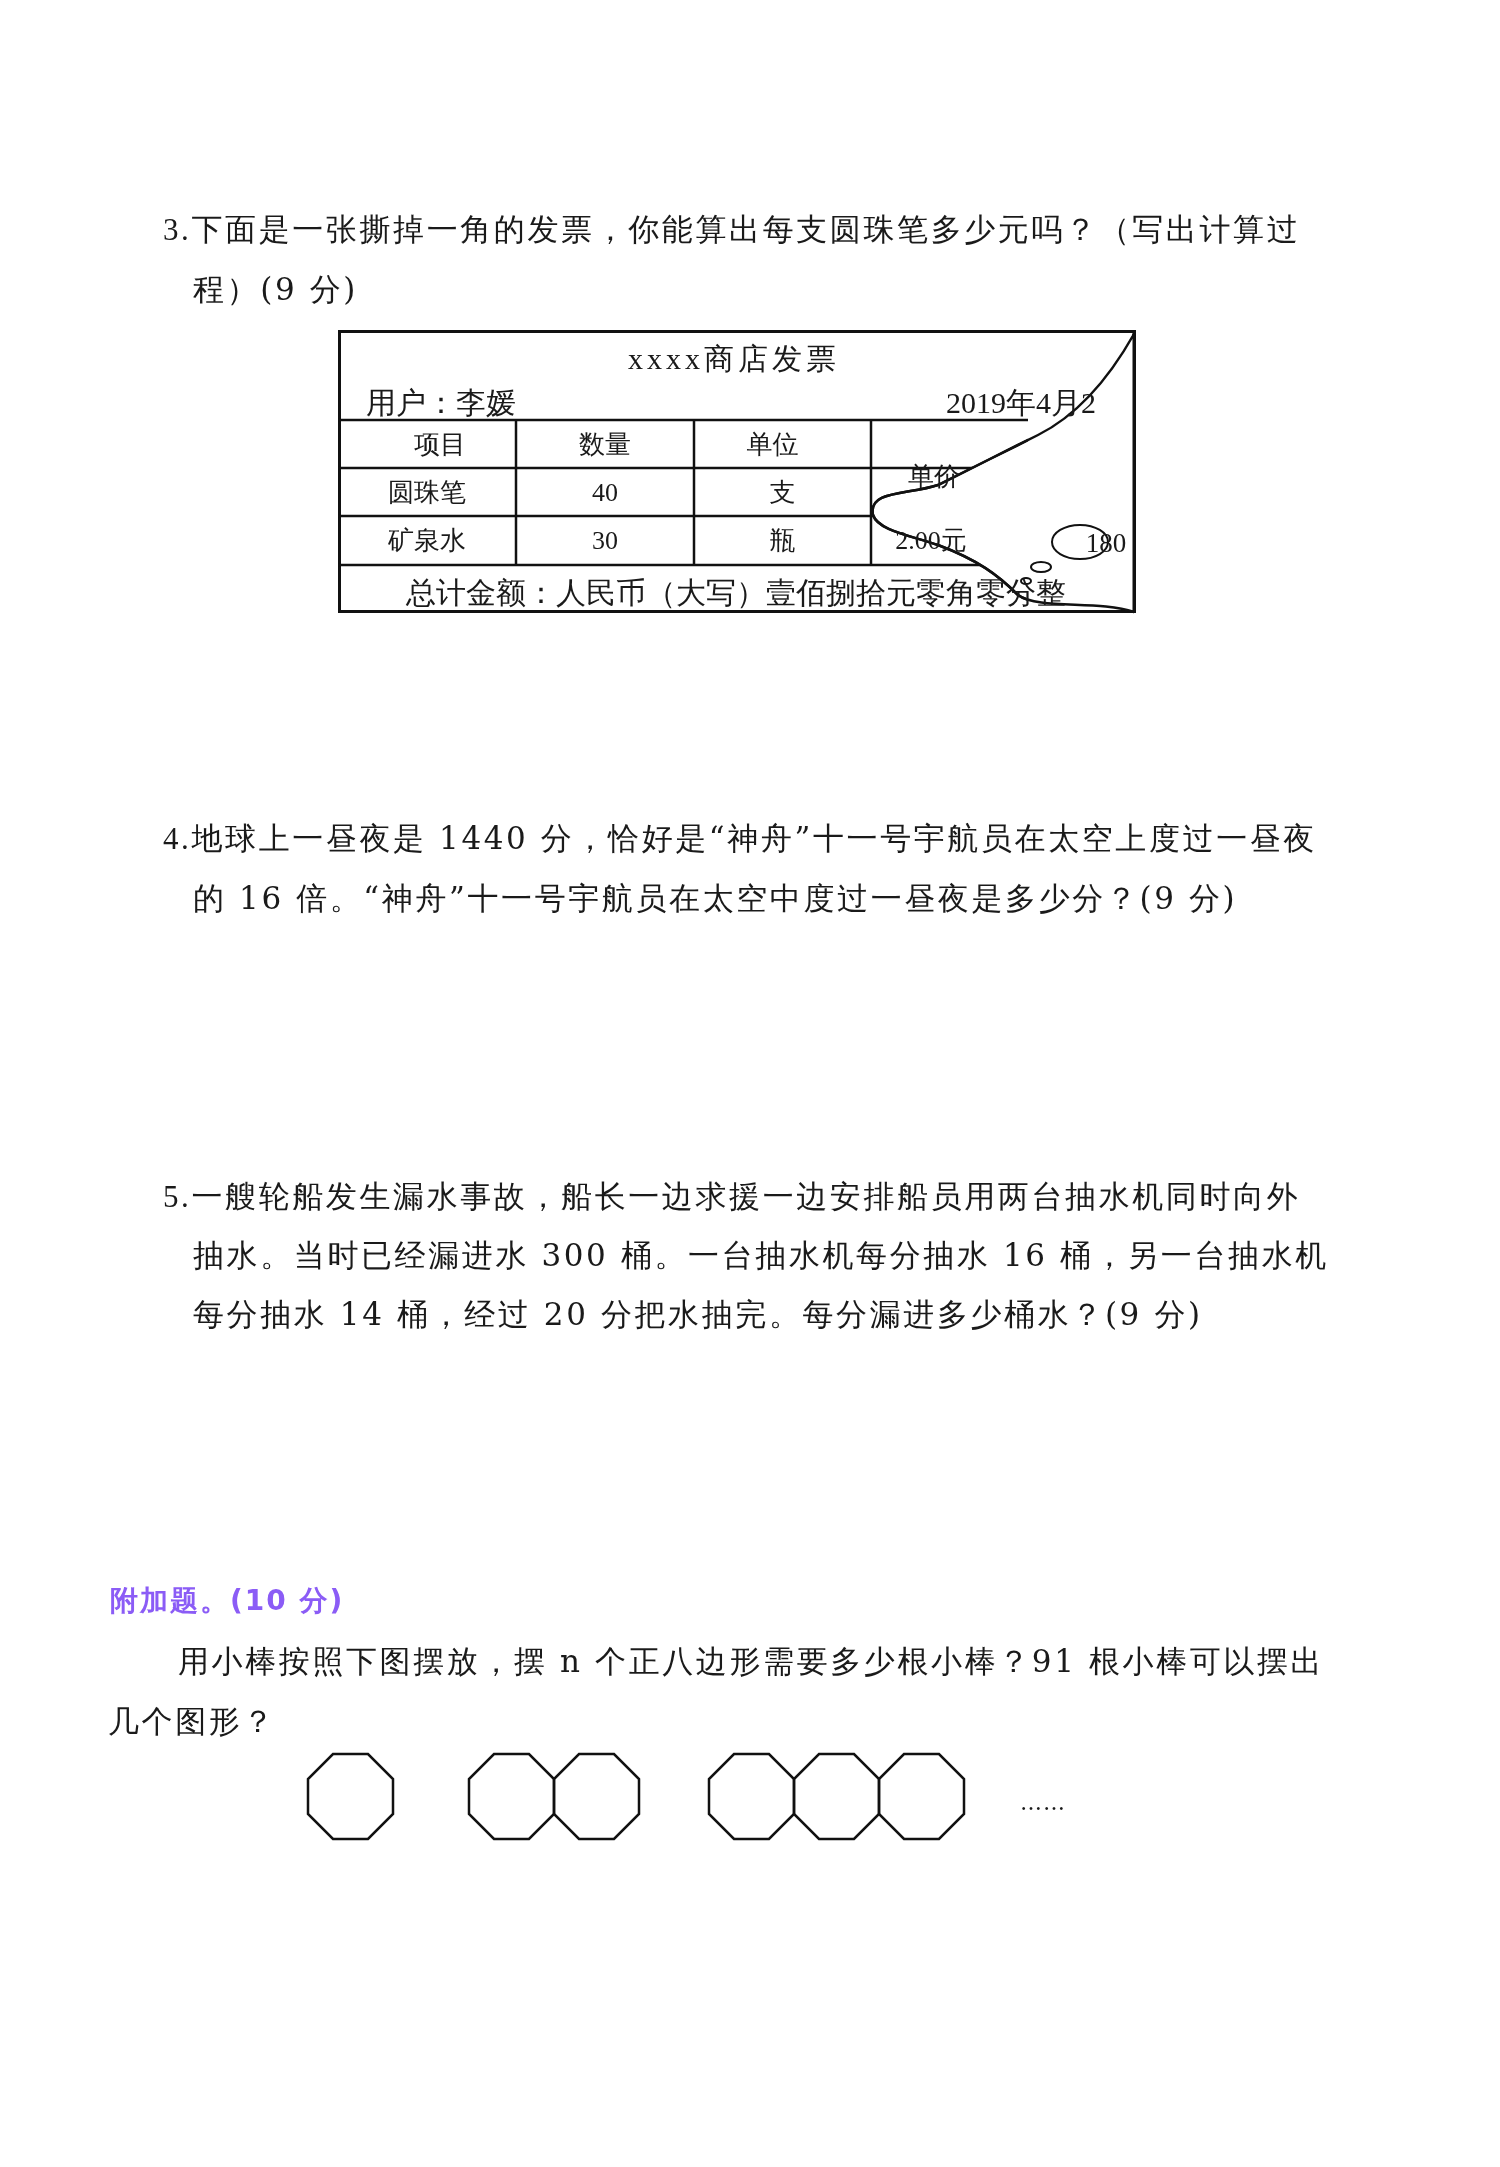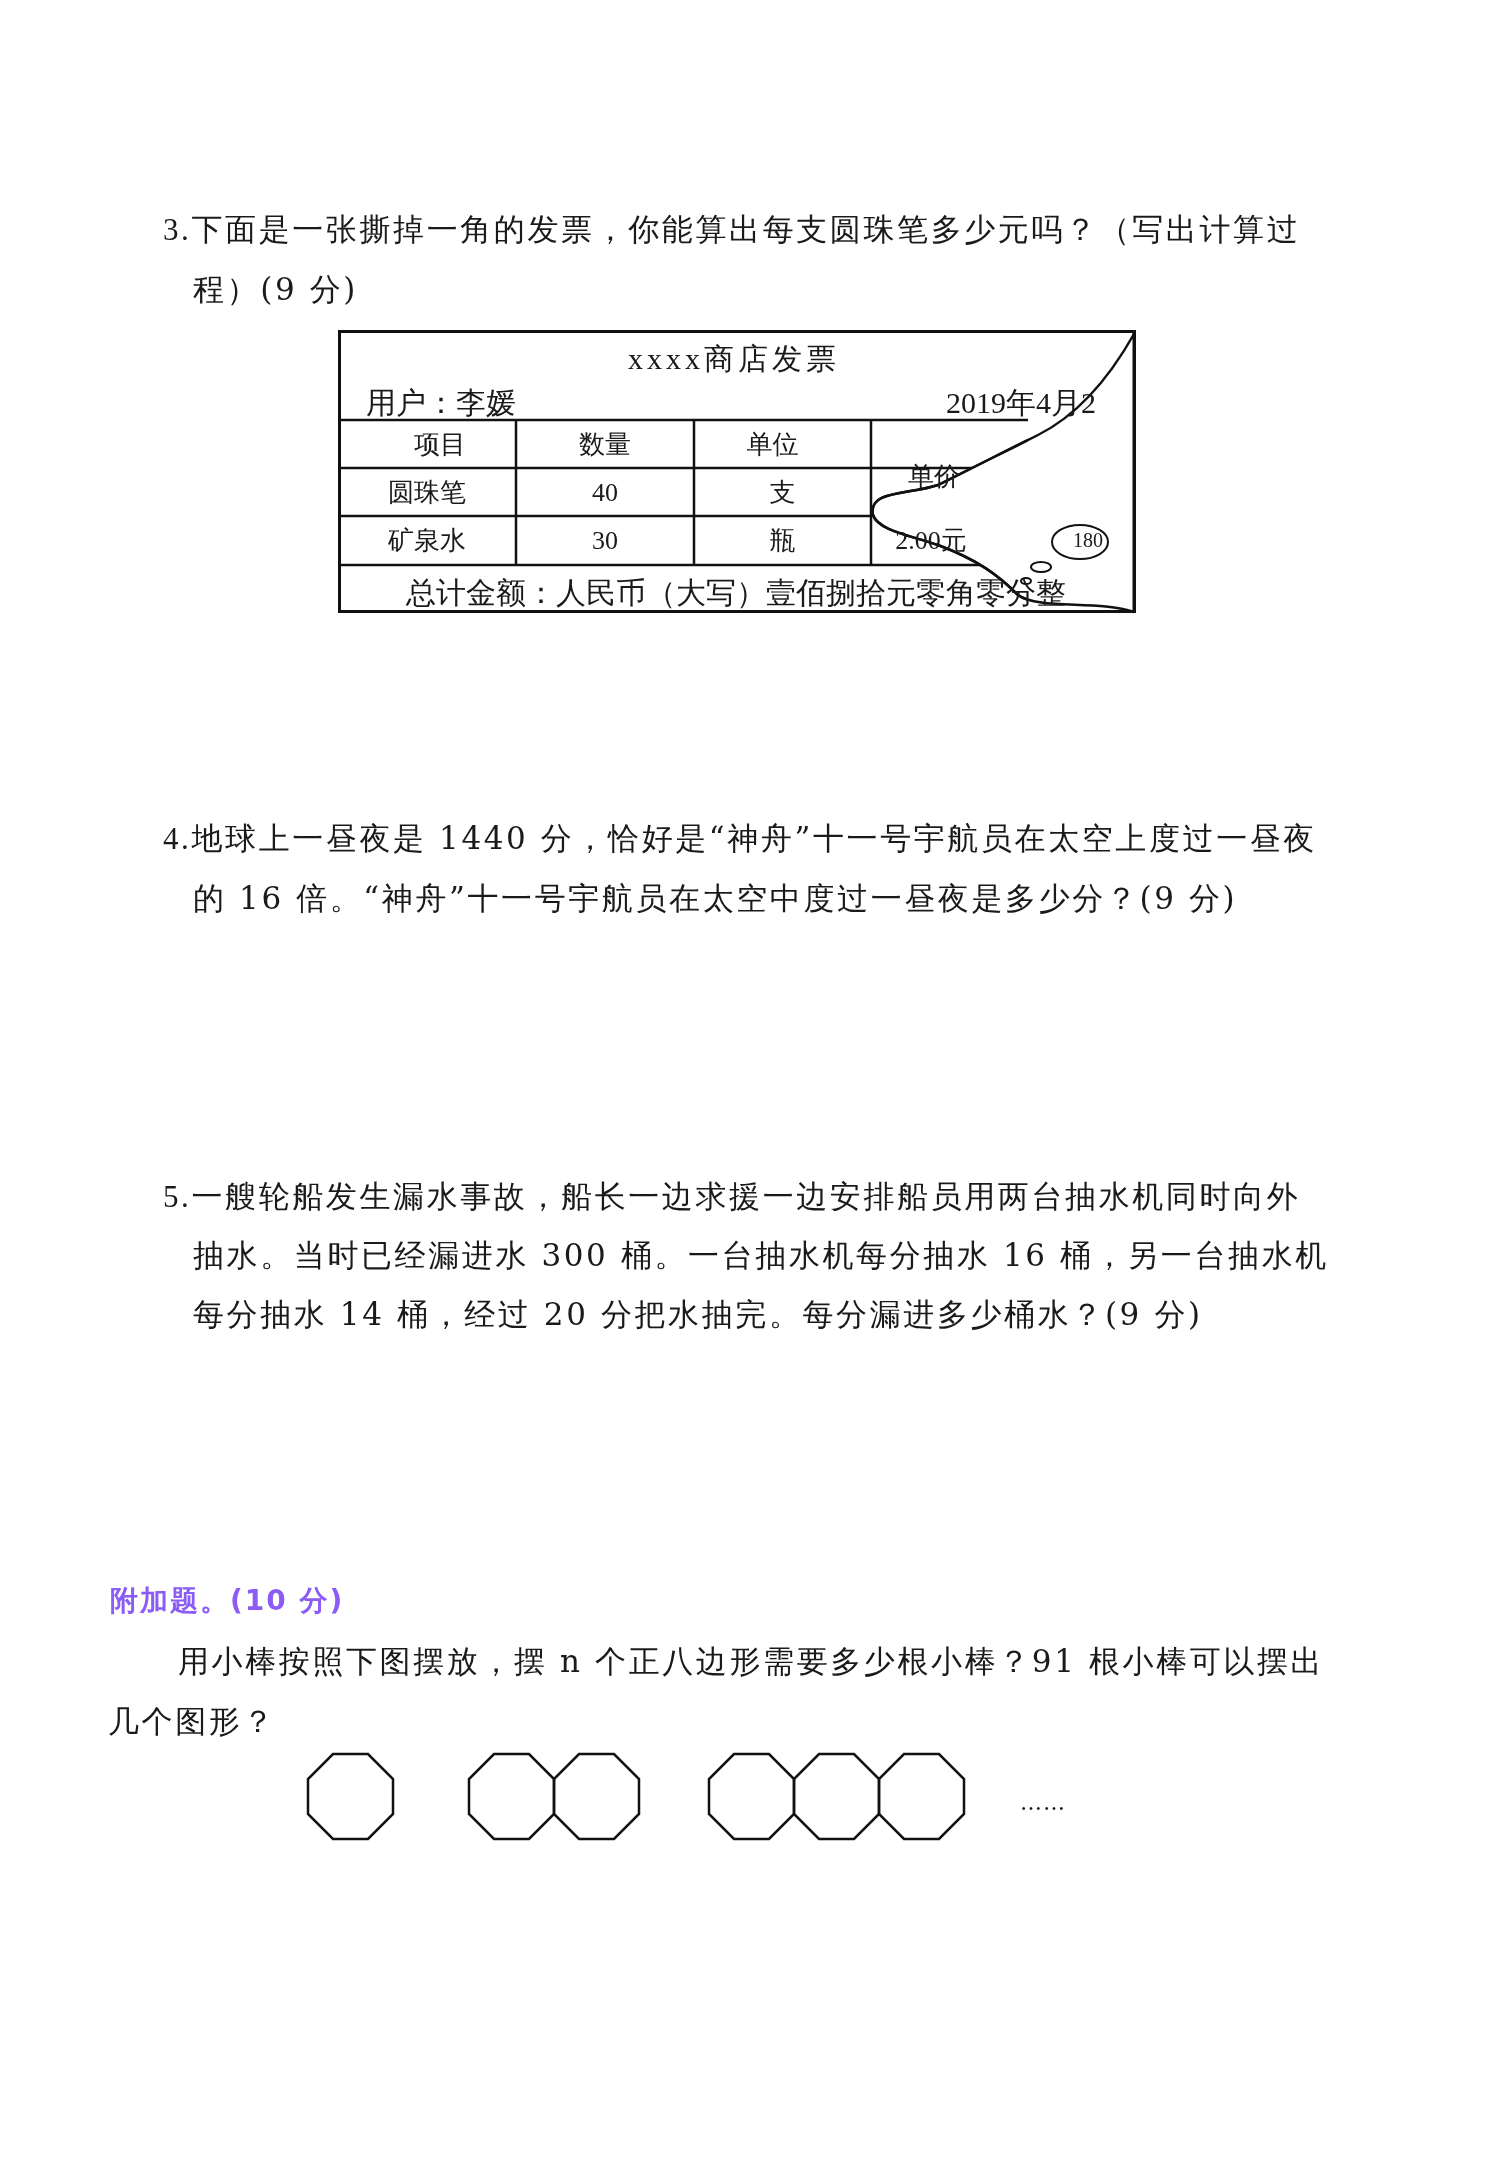--- a/index.html
+++ b/index.html
@@ -64,21 +64,21 @@
 
   <div class="inv-cell" style="left:0; width:178px; top:150px;">圆珠笔</div>
   <div class="inv-cell" style="left:178px; width:178px; top:150px;">40</div>
   <div class="inv-cell" style="left:356px; width:177px; top:150px;">支</div>
 
   <div class="inv-cell" style="left:0; width:178px; top:198px;">矿泉水</div>
   <div class="inv-cell" style="left:178px; width:178px; top:198px;">30</div>
   <div class="inv-cell" style="left:356px; width:177px; top:198px;">瓶</div>
   <div class="inv-cell" style="left:533px; width:120px; top:198px;">2.00元</div>
 
-  <div class="inv-cell" style="left:712px; width:76px; top:200px; font-size:20px;">180</div>
+  <div class="inv-cell" style="left:730px; width:76px; top:200px; font-size:27px;">180</div>
   <div class="inv-text" style="left:68px; top:248px;">总计金额：人民币（大写）壹佰捌拾元零角零分整</div>
 </div>
 
 <div class="line" style="left:163px; top:823px;">
   <span class="q-num">4.</span><span>地球上一昼夜是 1440 分，恰好是“神舟”十一号宇航员在太空上度过一昼夜</span>
 </div>
 <div class="line" style="left:193px; top:883px;">
   <span>的 16 倍。“神舟”十一号宇航员在太空中度过一昼夜是多少分？(9 分)</span>
 </div>
 

